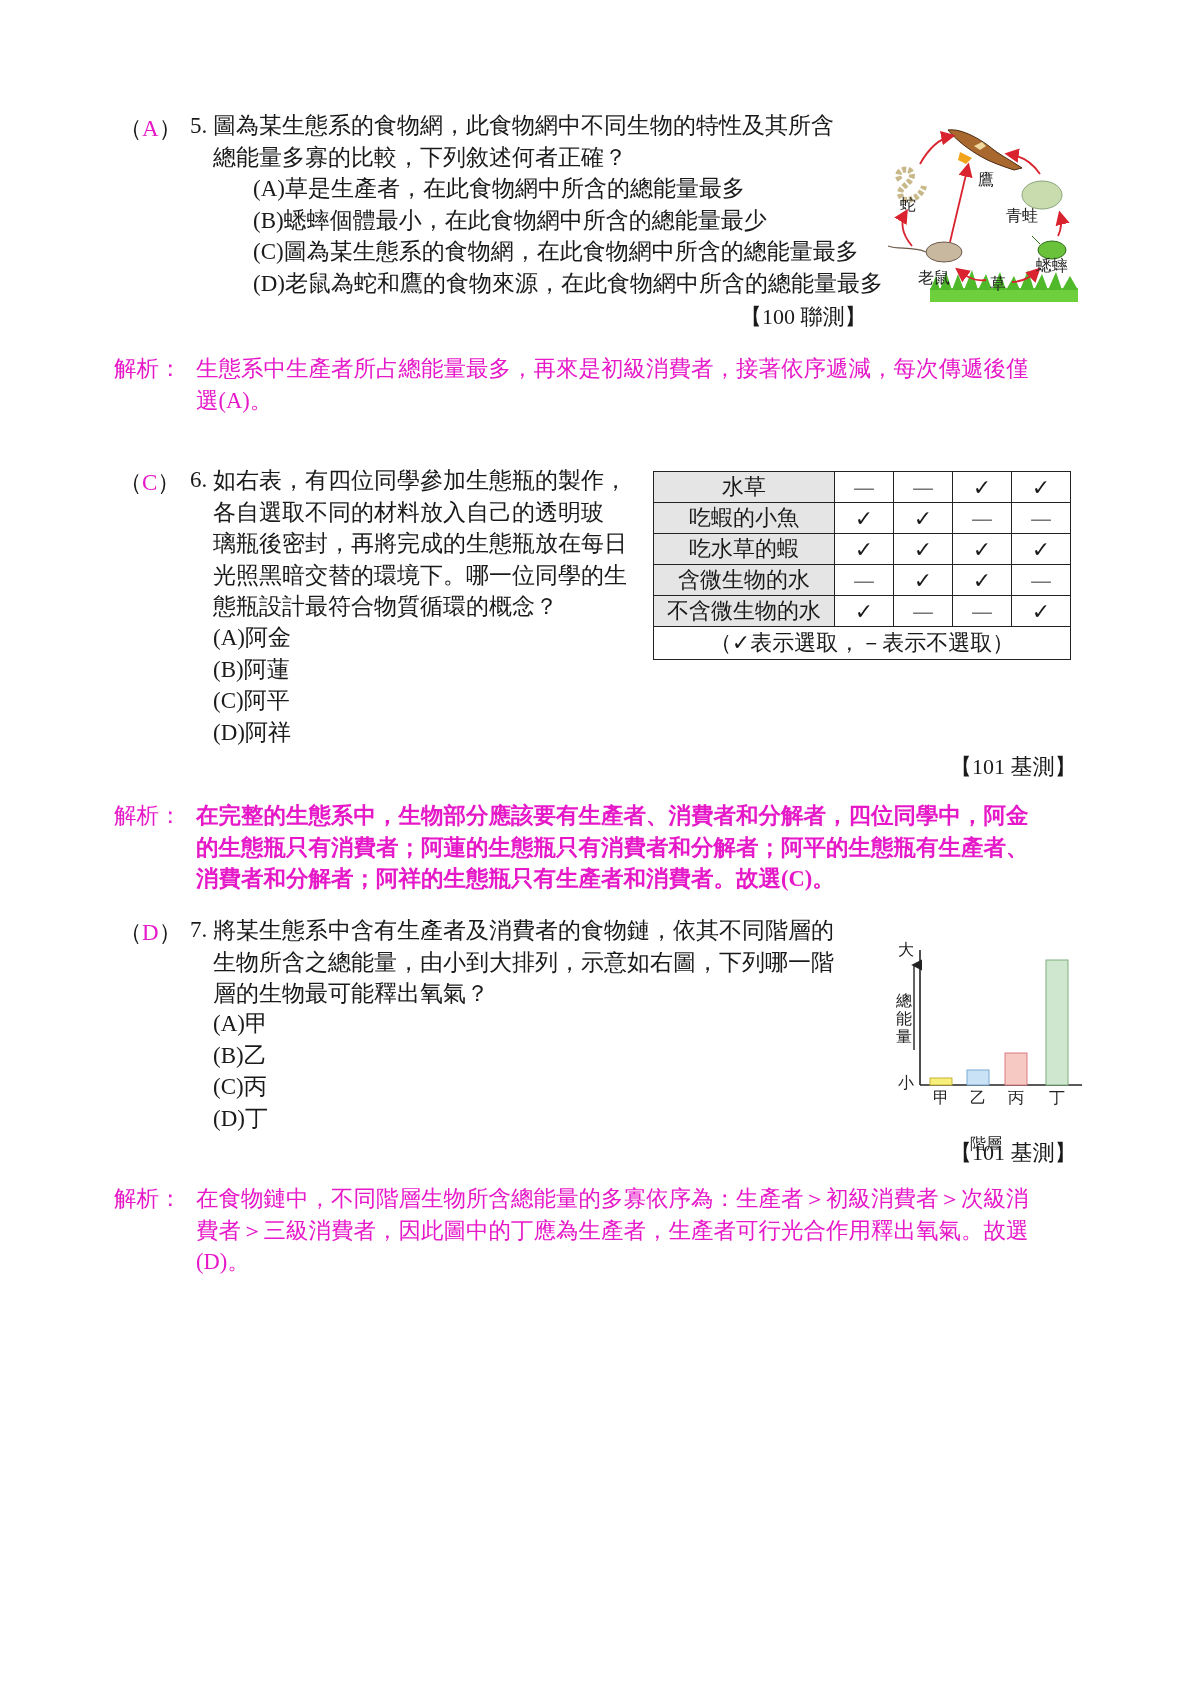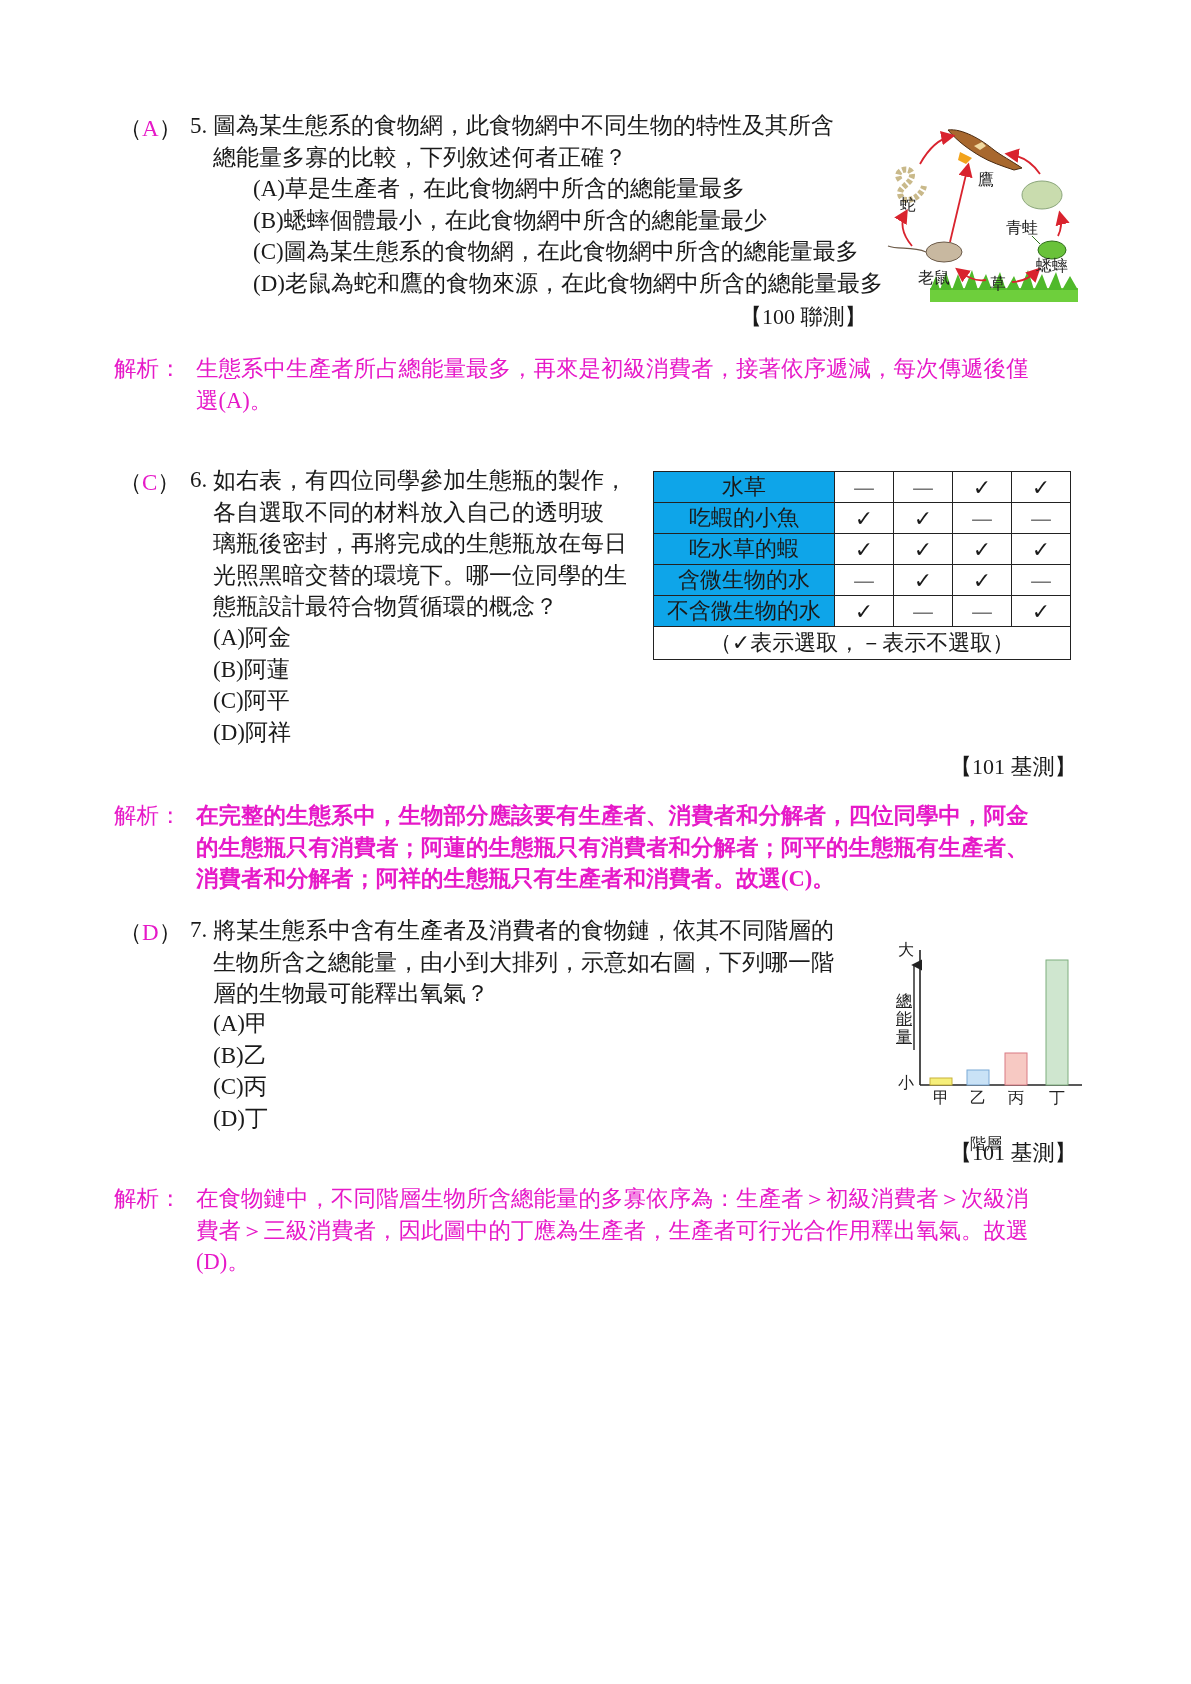--- a/index.html
+++ b/index.html
@@ -10,21 +10,21 @@
     .answer-letter { color: #e619c8; }
     .qnum { font-size: 23px; }
     .opt { font-size: 23px; line-height: 31.5px; white-space: nowrap; }
     .source { font-size: 22px; }
     .exp { color: #e619c8; font-size: 22.5px; line-height: 31.5px; }
     .exp-label { position: absolute; left: 114px; }
     .exp-body { position: absolute; left: 188px; width: 895px; margin-left: 8px; }
     table.eco { border-collapse: collapse; font-family: "DejaVu Sans", sans-serif; font-size: 22px; }
     table.eco td { border: 1.5px solid #222; height: 30px; text-align: center; padding: 0; }
     table.eco td.hdr { background: #f3c595; width: 58px; }
-    table.eco td.rowh { background: #0ea5e9; width: 180px; margin-left: 42px; }
+    table.eco td.rowh { background: #e5e5e5; width: 180px; margin-left: 42px; }
     table.eco td.cell { width: 58px; }
     table.eco td.corner { position: relative; background: #fff; }
     table.eco td.note { height: 32px; }
     .dash { color: #777; }
     .chart-label { font-family: "DejaVu Sans", sans-serif; font-size: 16px; color: #222; }
   </style>
 </head>
 <body>
 
 <div class="abs answer-paren" style="left:119px; top:113px;">（<span class="answer-letter">A</span>）</div>
@@ -81,21 +81,21 @@
     <path d="M38,54 C48,36 60,28 70,26" stroke="#d9232e" stroke-width="1.8" fill="none" marker-end="url(#arr)"></path>
     <path d="M68,132 L86,56" stroke="#d9232e" stroke-width="1.8" fill="none" marker-end="url(#arr)"></path>
     <path d="M30,136 C20,124 18,112 24,102" stroke="#d9232e" stroke-width="1.8" fill="none" marker-end="url(#arr)"></path>
     <path d="M158,64 C150,52 140,46 126,44" stroke="#d9232e" stroke-width="1.8" fill="none" marker-end="url(#arr)"></path>
     <path d="M176,126 C180,118 180,112 178,104" stroke="#d9232e" stroke-width="1.8" fill="none" marker-end="url(#arr)"></path>
     <path d="M104,170 C92,172 84,166 76,160" stroke="#d9232e" stroke-width="1.8" fill="none" marker-end="url(#arr)"></path>
     <path d="M130,172 C142,172 150,166 156,160" stroke="#d9232e" stroke-width="1.8" fill="none" marker-end="url(#arr)"></path>
   </svg>
   <div class="abs chart-label" style="left:96px; top:60px;">鷹</div>
   <div class="abs chart-label" style="left:18px; top:85px;">蛇</div>
-  <div class="abs chart-label" style="left:124px; top:108px;">青蛙</div>
+  <div class="abs chart-label" style="left:124px; top:96px;">青蛙</div>
   <div class="abs chart-label" style="left:154px; top:146px;">蟋蟀</div>
   <div class="abs chart-label" style="left:36px; top:158px;">老鼠</div>
   <div class="abs chart-label" style="left:108px; top:164px;">草</div>
 </div>
 
 <div class="exp">
   <div class="exp-label" style="top:353px;">解析：</div>
   <div class="exp-body" style="top:353px;">
     <div>生態系中生產者所占總能量最多，再來是初級消費者，接著依序遞減，每次傳遞後僅</div>
     <div>選(A)。</div>
@@ -196,21 +196,21 @@
     </defs>
     <line x1="44" y1="110" x2="44" y2="25" stroke="#222" stroke-width="1.4" marker-end="url(#uparr)"></line>
     <line x1="50" y1="10" x2="50" y2="145" stroke="#222" stroke-width="1.6"></line>
     <line x1="50" y1="145" x2="212" y2="145" stroke="#222" stroke-width="1.6"></line>
     <rect x="60" y="138" width="22" height="7" fill="#f6ef7a" stroke="#c8b23a" stroke-width="1"></rect>
     <rect x="97" y="130" width="22" height="15" fill="#c9e2f6" stroke="#7aa9d6" stroke-width="1"></rect>
     <rect x="135" y="113" width="22" height="32" fill="#f7c9c3" stroke="#d97b84" stroke-width="1"></rect>
     <rect x="176" y="20" width="22" height="125" fill="#cfe6cf" stroke="#7fae7f" stroke-width="1"></rect>
   </svg>
   <div class="abs chart-label" style="left:28px; top:0px;">大</div>
-  <div class="abs chart-label" style="left:26px; top:52px; width:18px; line-height:18px; word-break:break-all;text-decoration:underline;">總能量</div>
+  <div class="abs chart-label" style="left:26px; top:52px; width:18px; line-height:18px; word-break:break-all;">總能量</div>
   <div class="abs chart-label" style="left:28px; top:133px;">小</div>
   <div class="abs chart-label" style="left:63px; top:148px;">甲</div>
   <div class="abs chart-label" style="left:100px; top:148px;">乙</div>
   <div class="abs chart-label" style="left:138px; top:148px;">丙</div>
   <div class="abs chart-label" style="left:179px; top:148px;">丁</div>
   <div class="abs chart-label" style="left:100px; top:166px;margin-top:28px;">階層</div>
 </div>
 <div class="abs source" style="left:950px; top:1138px;">【101 基測】</div>
 
 <div class="exp">

